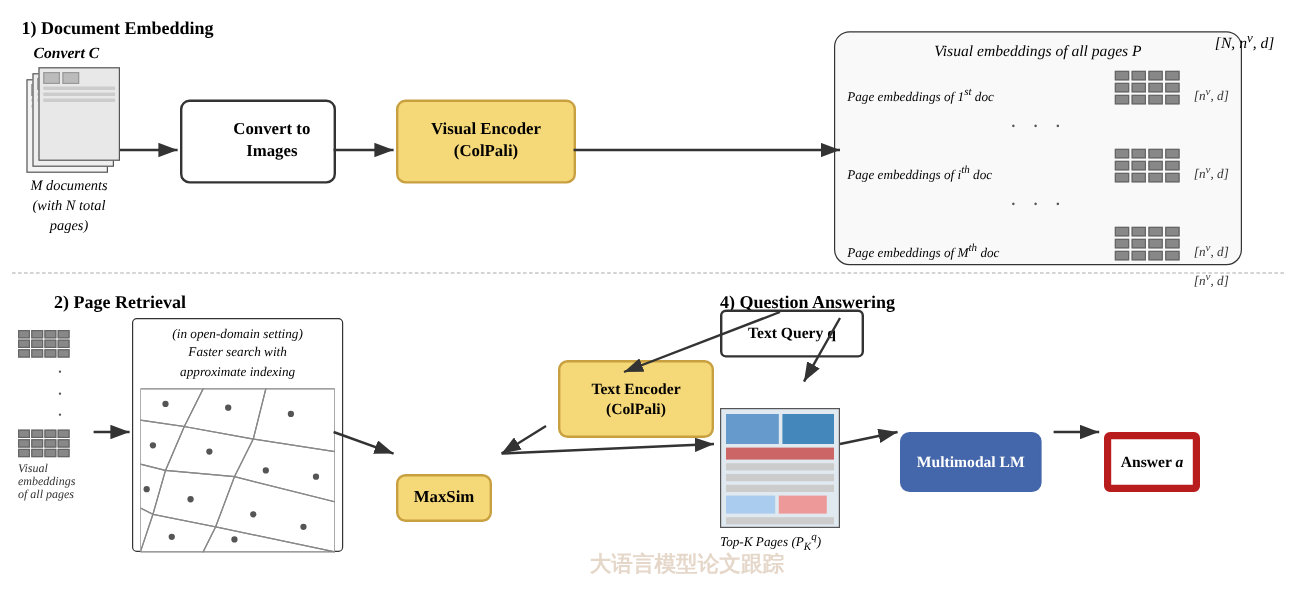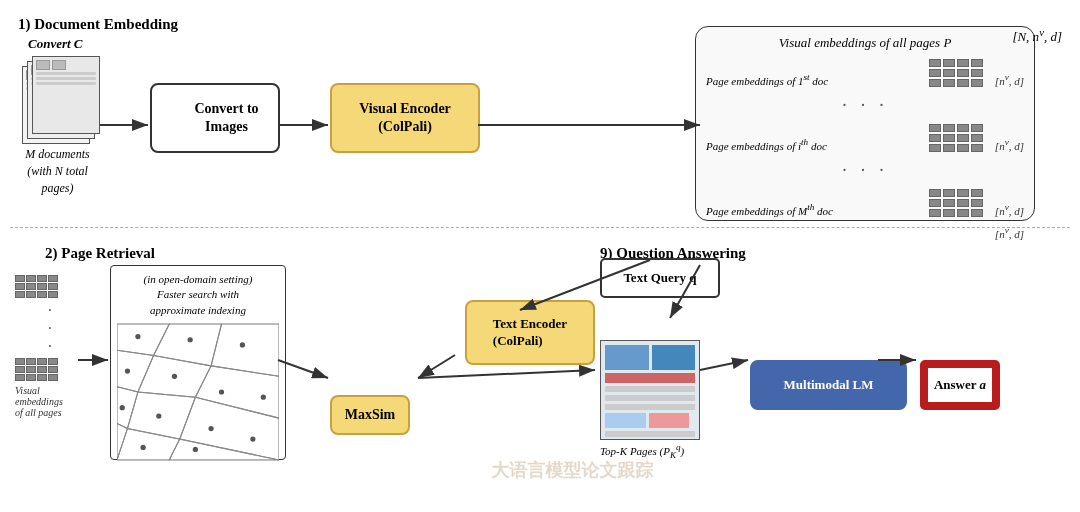--- a/index.html
+++ b/index.html
@@ -312,20 +312,21 @@
       top: 60px;
       left: 455px;
       width: 130px;
       height: 65px;
       border: 2.5px solid #c8a040;
       border-radius: 8px;
       background: #f5d878;
       display: flex;
       align-items: center;
       justify-content: center;
+      text-align: center;
       font-size: 13px;
       font-weight: bold;
       line-height: 1.3;
     }
 
     
     .text-query-box {
       position: absolute;
       top: 18px;
       left: 590px;
@@ -391,21 +392,21 @@
       font-size: 11px;
       font-style: italic;
       margin-top: 2px;
     }
 
     
     .multimodal-box {
       position: absolute;
       top: 120px;
       left: 740px;
-      width: 157px;
+      width: 118px;
       height: 50px;
       border: 2.5px solid #4466aa;
       border-radius: 8px;
       background: #4466aa;
       display: flex;
       align-items: center;
       justify-content: center;
       color: #fff;
       font-size: 13px;
       font-weight: bold;
@@ -413,21 +414,21 @@
       line-height: 1.3;
     }
 
     
     .answer-box {
       position: absolute;
       top: 120px;
       left: 910px;
       width: 80px;
       height: 50px;
-      border: 8px solid #b91c1c;
+      border: 6px solid #b91c1c;
       border-radius: 5px;
       background: #fff;
       display: flex;
       align-items: center;
       justify-content: center;
       font-size: 13px;
       font-weight: bold;
     }
 
     
@@ -599,21 +600,21 @@
 
     </div>
 
     <span class="N-label">[N, n<sup>v</sup>, d]</span>
 
   </div>
 
   <div class="bottom-section">
 
     <span class="section2-label">2) Page Retrieval</span>
-    <span class="section3-label">9) Question Answering</span>
+    <span class="section3-label">4) Question Answering</span>
 
     <div class="embed-stack-bottom">
       <div class="embed-block">
         <div class="embed-row-small">
             <div class="embed-cell-small"></div>
             <div class="embed-cell-small"></div>
             <div class="embed-cell-small"></div>
             <div class="embed-cell-small"></div>
           </div>
         <div class="embed-row-small">

